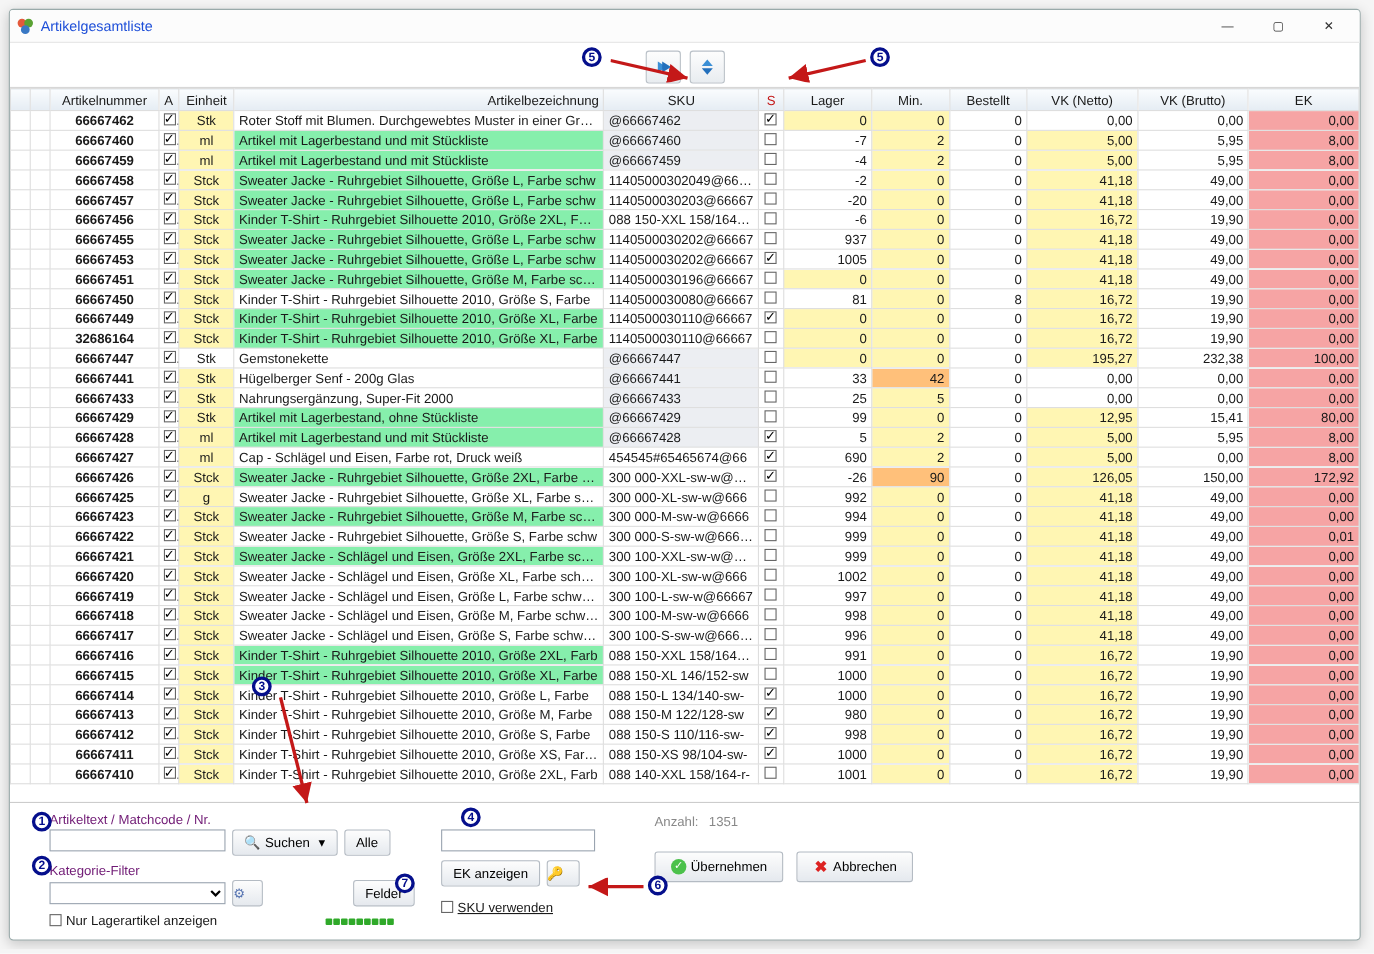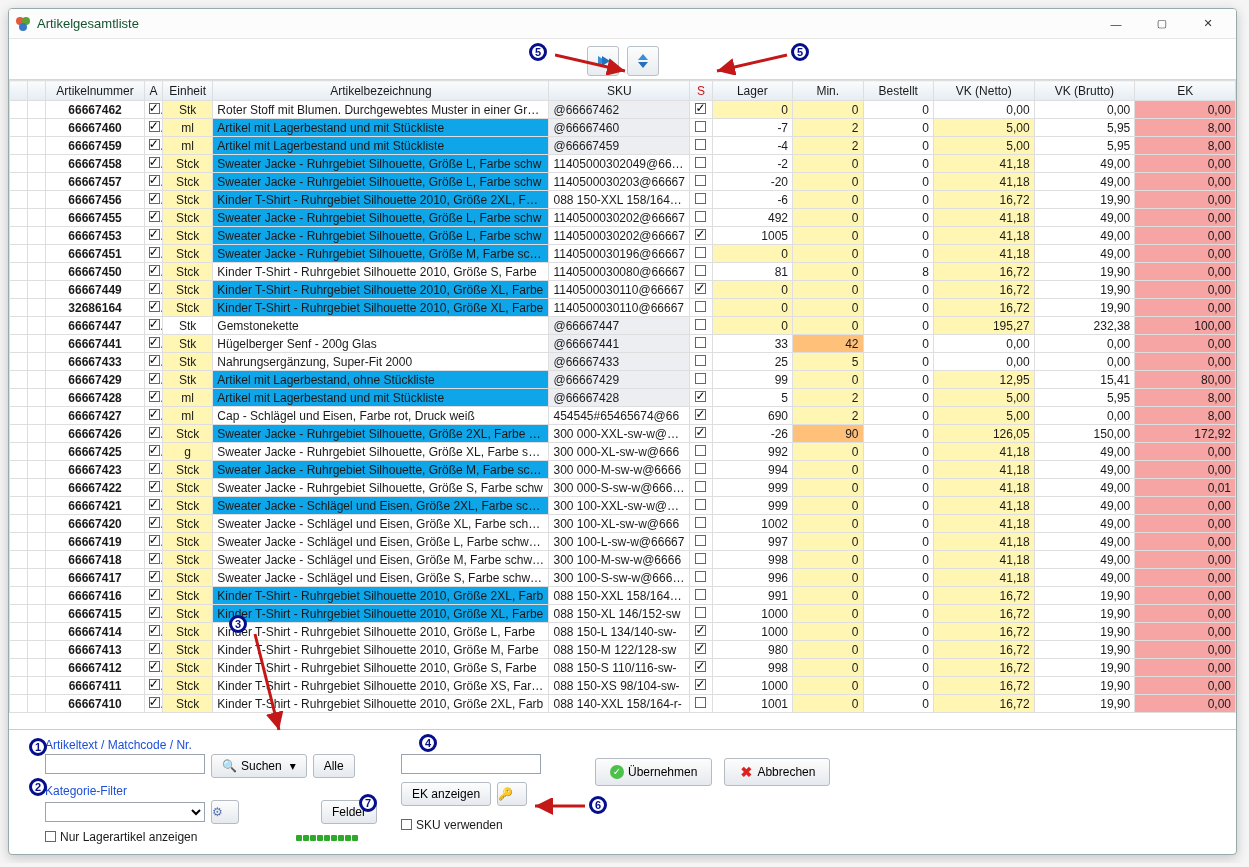--- a/index.html
+++ b/index.html
@@ -1,46 +1,46 @@
 <!DOCTYPE html>
 <html><head>
 <meta charset="utf-8">
 <style>
 * { box-sizing: border-box; margin: 0; padding: 0; }
 body { font-family: "Segoe UI", Tahoma, sans-serif; font-size: 12px; background: #f5f5f5; padding: 8px; color: #1a1a1a; }
 .window { background: #fff; border: 1px solid #9aa; border-radius: 4px; box-shadow: 0 3px 12px rgba(0,0,0,.2); width: 1229px; height: 847px; display: flex; flex-direction: column; overflow: hidden; }
 .titlebar { height: 30px; display: flex; align-items: center; padding: 0 6px; background: #fcfcfc; border-bottom: 1px solid #e6e6e6; }
 .titlebar .logo { width: 16px; height: 16px; display:inline-block; margin-right:6px; }
-.titlebar .title { font-size: 13px; color: #14532d; }
+.titlebar .title { font-size: 13px; color: #1d4ed8; }
 .titlebar .winbtns { margin-left:auto; display:flex; gap:2px; }
 .winbtn { width: 44px; height: 26px; display:flex; align-items:center; justify-content:center; font-size:11px; color:#333; }
 .toolbar { height: 40px; position:relative; padding-top:4px; display:flex; align-items:center; justify-content:center; gap:8px; }
 .tbtn { width:32px; height:30px; border:1px solid #b9c0c7; background:linear-gradient(#fdfdfd,#e8ecf0); border-radius:3px; display:flex; align-items:center; justify-content:center; cursor:pointer; font-size:14px; }
 .annot { position:absolute; width:18px; height:18px; border-radius:50%; background:#fff; border:3px solid #050f8c; color:#050f8c; font-weight:bold; font-size:11px; display:flex; align-items:center; justify-content:center; z-index:50; }
 .arrow { position:absolute; z-index:49; }
 .grid-wrap { flex:1; overflow:hidden; border-top:1px solid #d7d7d7; }
 table { border-collapse:collapse; width:100%; table-layout:fixed; }
 th, td { border:1px solid #dedede; height:18px; padding:0 4px; white-space:nowrap; overflow:hidden; text-overflow:ellipsis; font-size:12px; }
 th { background:linear-gradient(#fafcfe,#e5ecf3); font-weight:normal; text-align:center; height:20px; }
 td { background:#fff; }
 td.num { text-align:right; }
 td.ctr { text-align:center; }
 td.bold { font-weight:bold; text-align:center; }
 td.unit-yel { background:#fff6b3; text-align:center; }
 td.unit-plain { text-align:center; }
-td.pink { background:#0ea5e9; }
+td.pink { background:#86efac; }
 td.yel { background:#fff6b3; }
 td.red { background:#f6a4a4; }
 td.gray { background:#eceef2; }
 td.orange { background:#ffc07a; }
 .chk { display:inline-block; width:11px; height:11px; border:1px solid #666; background:#fff; position:relative; }
 .chk.on::after { content:"✓"; position:absolute; top:-3px; left:-1px; font-size:12px; color:#000; }
 .bottom { border-top:1px solid #ccc; padding:8px 8px 10px; display:flex; gap:24px; position:relative; }
 .panel { position:relative; }
-.lbl { font-size:12px; color:#1d4ed8; }
+.lbl { font-size:12px; color:#701a75; }
 input.txt, select.sel { border:1px solid #9aa4b0; height:20px; padding:0 4px; font-size:12px; background:#fff; }
 .btn { border:1px solid #b4bbc3; background:linear-gradient(#fdfdfd,#e5e9ee); height:24px; padding:0 10px; font-size:12px; border-radius:3px; cursor:pointer; display:inline-flex; align-items:center; gap:4px; }
 .btn.big { height:28px; padding:0 14px; }
 .cb-sq { display:inline-block; width:11px; height:11px; border:1px solid #666; background:#fff; position:relative; top:1px; margin-right:4px; }
 .dots span { display:inline-block; width:6px; height:6px; background:#2fa929; border-radius:1px; margin-right:1px; }
 .ico-ok { display:inline-block; width:14px; height:14px; border-radius:50%; background:#4bc14b; color:#fff; font-size:10px; text-align:center; line-height:14px; }
 .ico-cancel { display:inline-block; width:14px; height:14px; color:#d22; font-size:14px; line-height:14px; font-weight:bold; }
 .ico-search { color:#2a6ec9; font-size:12px; }
 .ico-key { color:#b98a1a; font-size:12px; }
 .ico-gear { color:#5976b2; font-size:12px; }
@@ -132,21 +132,21 @@
           <col class="col-vkb">
           <col class="col-ek">
       </colgroup>
       <thead>
         <tr>
           <th></th>
             <th></th>
           <th>Artikelnummer</th>
           <th>A</th>
           <th>Einheit</th>
-          <th style="text-align:center;">Artikelbezeichnung</th>
+          <th style="text-align:right;">Artikelbezeichnung</th>
           <th>SKU</th>
           <th class="col-s">S</th>
           <th>Lager</th>
           <th>Min.</th>
           <th>Bestellt</th>
           <th>VK (Netto)</th>
           <th>VK (Brutto)</th>
           <th>EK</th>
         </tr>
       </thead>
@@ -249,21 +249,21 @@
           </tr>
           <tr>
             <td class="ctr"></td>
             <td class="ctr"></td>
             <td class="bold">66667455</td>
             <td class="ctr"><span class="chk on"></span></td>
             <td class="unit-yel">Stck</td>
             <td class="pink">Sweater Jacke - Ruhrgebiet Silhouette, Größe L, Farbe schw</td>
             <td class="">1140500030202@66667</td>
             <td class="ctr"><span class="chk "></span></td>
-            <td class="num">492</td>
+            <td class="num">937</td>
             <td class="yel num">0</td>
             <td class="num">0</td>
             <td class="yel num">41,18</td>
             <td class="num">49,00</td>
             <td class="red num">0,00</td>
           </tr>
           <tr>
             <td class="ctr"></td>
             <td class="ctr"></td>
             <td class="bold">66667453</td>
@@ -752,24 +752,28 @@
     </div>
 
     <div class="panel" style="width:170px;">
       <input class="txt" style="width: 140px; margin-top: 16px;">
       <div style="display:flex; gap:6px; margin-top:8px;">
         <button class="btn">EK anzeigen</button>
         <button class="btn" style="width:30px; padding:0;">
             <span class="ico-key">🔑</span>
           </button>
       </div>
-      <label style="display:block; margin-top:12px;"><span class="cb-sq"></span><span>SKU verwenden</span></label>
+      <label style="display:block; margin-top:12px;text-decoration:underline;"><span class="cb-sq"></span><span>SKU verwenden</span></label>
     </div>
 
     <div class="panel" style="flex:1;">
+      <div style="color:#888; margin-top:2px;">
+        <span>Anzahl:</span>
+        <span style="margin-left:6px;">1351</span>
+      </div>
       <div style="display:flex; gap:12px; margin-top:20px;">
         <button class="btn big">
             <span class="ico-ok">✓</span>
             <span>Übernehmen</span>
           </button>
         <button class="btn big">
             <span class="ico-cancel">✖</span>
             <span>Abbrechen</span>
           </button>
       </div>

